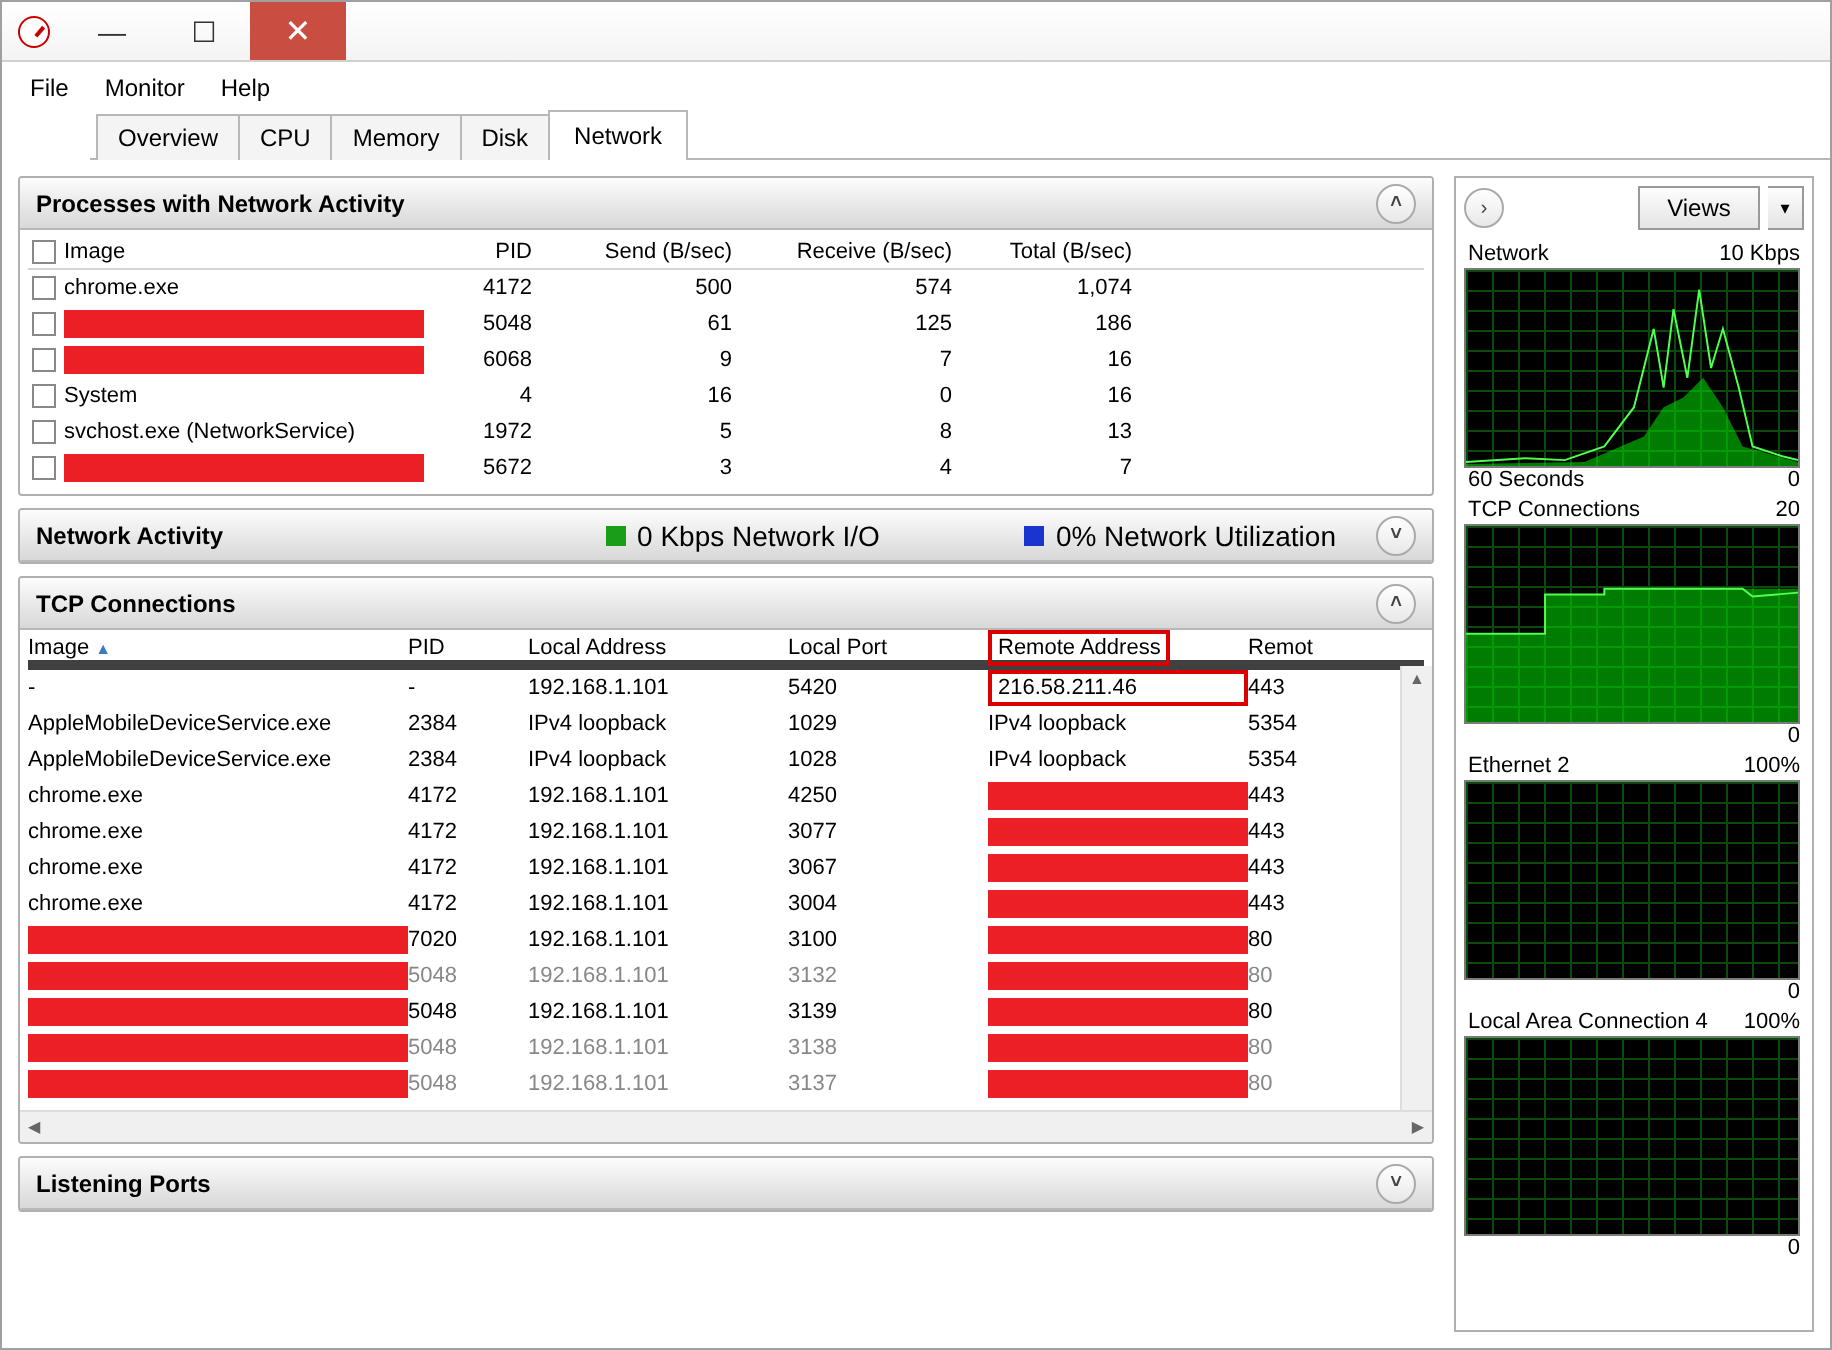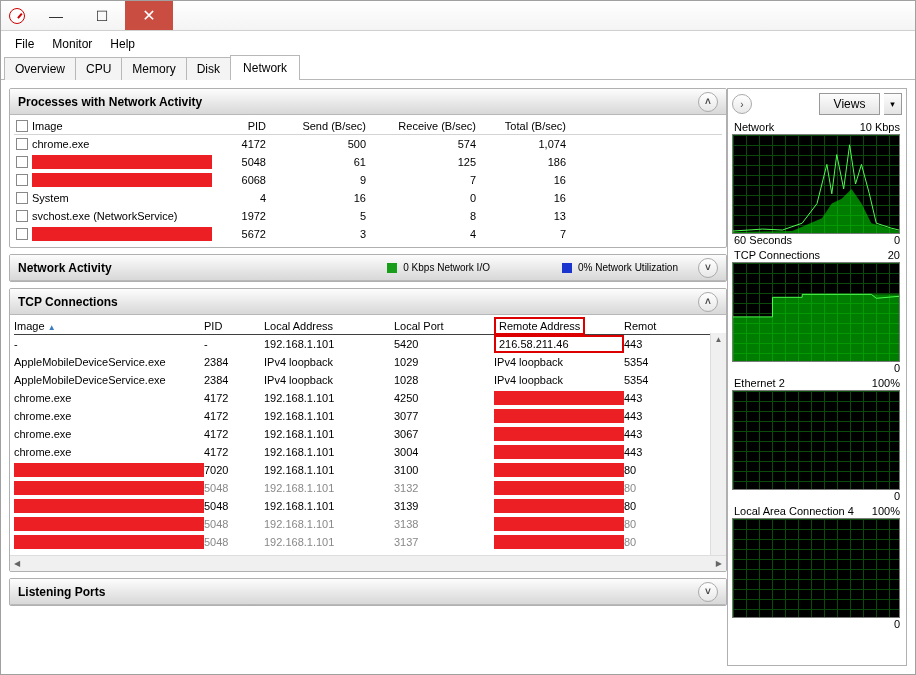--- a/index.html
+++ b/index.html
@@ -7,40 +7,40 @@
 .window { width: 916px; height: 675px; border: 1px solid #a0a0a0; display: flex; flex-direction: column; }
 .titlebar { height: 30px; background: linear-gradient(#fff, #f4f4f4); display: flex; align-items: center; border-bottom: 1px solid #d0d0d0; }
 .titlebar-icon { width: 16px; height: 16px; margin: 0 8px; background: #fff; border: 1.5px solid #c00; border-radius: 50%; position: relative; }
 .titlebar-icon::after { content: ""; position: absolute; width: 1.5px; height: 6px; background: #c00; left: 7px; top: 3px; transform-origin: bottom; transform: rotate(40deg); }
 .title-text { flex: 1; text-align: center; font-size: 12px; color: #000; }
 .win-btns { display: flex; height: 100%; }
 .win-btn { width: 46px; display: flex; align-items: center; justify-content: center; font-size: 14px; color: #333; }
 .win-btn.close { background: #c94d41; color: #fff; font-size: 16px; width: 48px; }
 .menubar { height: 22px; display: flex; align-items: flex-end; padding: 0 6px; gap: 2px; }
 .menu-item { padding: 2px 8px; font-size: 12px; }
-.tabbar { height: 27px; display: flex; align-items: flex-end; padding: 0 3px; border-bottom: 1px solid #b8b8b8; gap: 0; }
+.tabbar { height: 27px; display: flex; align-items: flex-end; padding: 0 3px; border-bottom: 1px solid #b8b8b8; gap: 0; margin-left: 44px; }
 .tab { padding: 4px 10px; border: 1px solid #b8b8b8; border-bottom: none; background: #f4f4f4; font-size: 12px; margin-right: -1px; position: relative; top: 1px; }
 .tab.active { background: #fff; z-index: 2; padding: 5px 12px; }
-.content { flex: 1; display: flex; padding: 8px; overflow: hidden; }
+.content { flex: 1; display: flex; padding: 8px; gap: 10px; overflow: hidden; }
 .main-col { flex: 1; display: flex; flex-direction: column; gap: 6px; overflow: hidden; }
 .side-col { width: 180px; display: flex; flex-direction: column; gap: 4px; border: 1px solid #b0b0b0; padding: 3px 4px; overflow: hidden; }
 .panel { border: 1px solid #b0b0b0; background: #fff; border-radius: 2px; overflow: hidden; }
 .panel-hd { height: 26px; background: linear-gradient(#fdfdfd, #e6e6e6 60%, #d8d8d8); display: flex; align-items: center; padding: 0 8px; font-weight: bold; font-size: 12px; border-bottom: 1px solid #b8b8b8; }
 .panel-hd .spacer { flex: 1; }
-.panel-hd .extra { font-weight: normal; font-size: 10px; display: flex; align-items: center; gap: 6px; }
+.panel-hd .extra { font-weight: normal; font-size: 14px; display: flex; align-items: center; gap: 6px; }
 .legend-sw { width: 10px; height: 10px; display: inline-block; }
 .chev-btn { width: 20px; height: 20px; border: 1px solid #aaa; border-radius: 50%; background: linear-gradient(#fff,#e8e8e8); display: flex; align-items: center; justify-content: center; font-size: 10px; color: #444; }
 .panel-body { padding: 2px 4px 4px 4px; }
 .proc-hdr, .proc-row { display: grid; grid-template-columns: 18px 180px 60px 100px 110px 90px; align-items: center; height: 18px; font-size: 11px; }
 .proc-hdr { border-bottom: 1px solid #d4d4d4; color: #000; }
 .proc-hdr .num, .proc-row .num { text-align: right; padding-right: 6px; }
 .redact { background: #ec2024; height: 14px; }
 .chk { width: 12px; height: 12px; border: 1px solid #888; margin-left: 2px; }
 .tcp-hdr, .tcp-row { display: grid; grid-template-columns: 190px 60px 130px 100px 130px 52px; align-items: center; height: 18px; font-size: 11px; }
-.tcp-hdr { border-bottom: 1px solid #404040; }
+.tcp-hdr { border-bottom: 5px solid #404040; }
 .dim { color: #888; }
 .highlight-box { border: 2px solid #d00; padding: 1px 3px; margin: -2px 0; display: inline-block; }
 .tcp-wrap { position: relative; }
 .tcp-wrap .scrollbar-v { position: absolute; right: 0; top: 18px; bottom: 0; width: 16px; background: #f0f0f0; border-left: 1px solid #ddd; }
 .tcp-wrap .scrollbar-v::before { content: "▲"; display: block; text-align: center; font-size: 8px; color: #666; padding: 2px 0; }
 .scroll-h { height: 16px; background: #f0f0f0; border-top: 1px solid #ddd; display: flex; justify-content: space-between; align-items: center; padding: 0 4px; font-size: 8px; color: #666; }
 .side-top { display: flex; align-items: center; gap: 4px; height: 24px; }
 .views-btn { flex: 1; height: 22px; border: 1px solid #999; background: linear-gradient(#fdfdfd,#e4e4e4); display: flex; align-items: center; justify-content: center; font-size: 12px; position: relative; }
 .views-dd { width: 18px; height: 22px; border: 1px solid #999; border-left: none; background: linear-gradient(#fdfdfd,#e4e4e4); display: flex; align-items: center; justify-content: center; font-size: 9px; }
 .chart-block { display: flex; flex-direction: column; }

